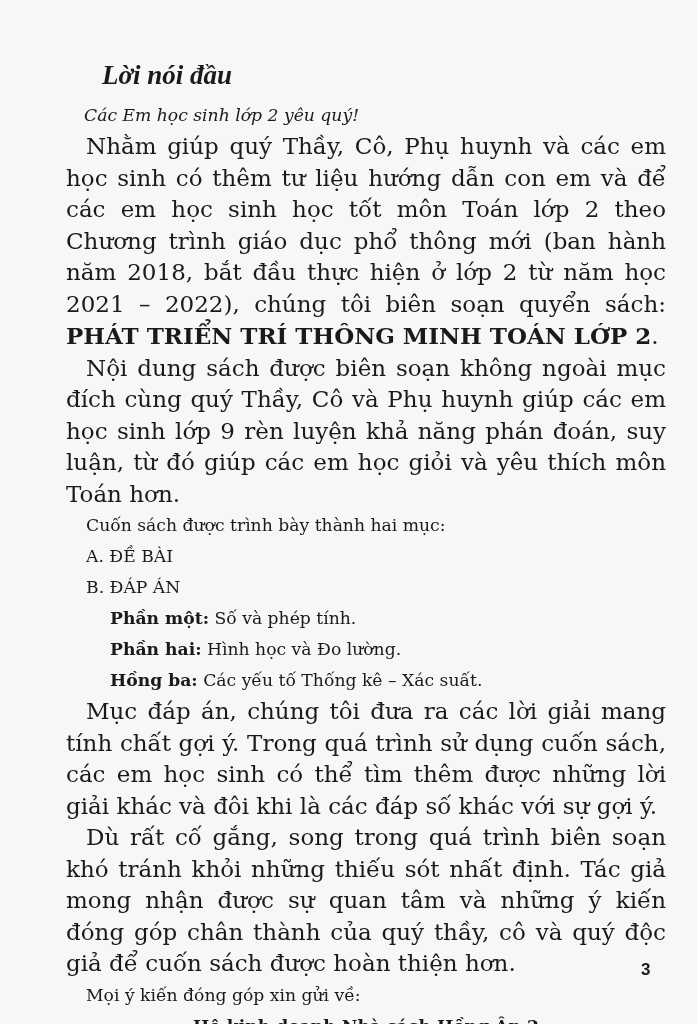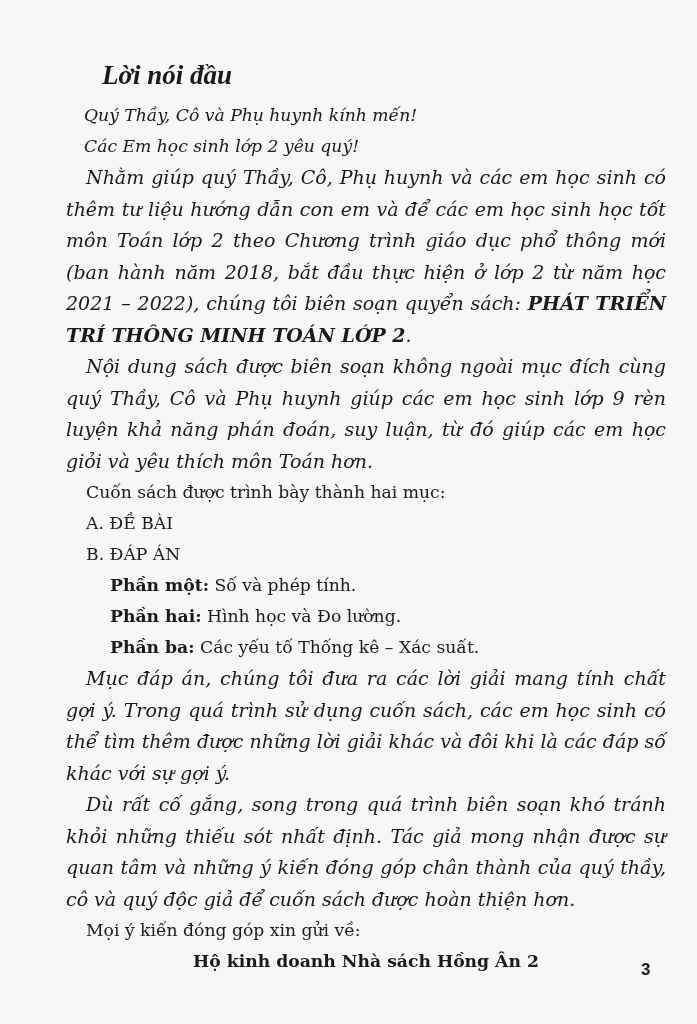--- a/index.html
+++ b/index.html
@@ -10,46 +10,45 @@
     color: #1a1a1a;
     position: relative;
   }
   .page { position: absolute; left: 66px; top: 58px; width: 600px; }
   .title {
     font-family: "Liberation Serif", serif;
     font-style: italic; font-weight: bold; font-size: 27px;
     height: 34px; line-height: 34px; margin-left: 36px; margin-bottom: 8px;
   }
   .line { font-size: 17.2px; line-height: 31px; white-space: nowrap; }
-  .para { font-size: 19px; line-height: 31.5px; text-align: justify; text-align-last: left; font-style: italic; }
+  .para { font-size: 23px; line-height: 31.5px; text-align: justify; text-align-last: left; }
   .indent { text-indent: 20px; }
   .it { font-style: italic; padding-left: 18px; }
   .b { font-weight: bold; }
   .head { font-weight: normal; padding-left: 20px; }
   .sub { padding-left: 44px; }
   .pl { padding-left: 20px; }
   .center { text-align: center; }
   .pagenum { position: absolute; left: 641px; top: 960px; font-family: "Liberation Sans", sans-serif; font-weight: bold; font-size: 17px; }
 </style>
 </head>
 <body>
 
 <div class="page">
   <div class="title">Lời nói đầu</div>
-  <div class="line it">Quý Thầy, Cô và Phụ huynh kính mến!</div>
   <div class="line it">Các Em học sinh lớp 2 yêu quý!</div>
   <div class="para indent">
     <span>Nhằm giúp quý Thầy, Cô, Phụ huynh và các em học sinh có thêm tư liệu hướng dẫn con em và để các em học sinh học tốt môn Toán lớp 2 theo Chương trình giáo dục phổ thông mới (ban hành năm 2018, bắt đầu thực hiện ở lớp 2 từ năm học 2021 – 2022), chúng tôi biên soạn quyển sách: </span><span class="b">PHÁT TRIỂN TRÍ THÔNG MINH TOÁN LỚP 2</span><span>.</span>
   </div>
   <div class="para indent">Nội dung sách được biên soạn không ngoài mục đích cùng quý Thầy, Cô và Phụ huynh giúp các em học sinh lớp 9 rèn luyện khả năng phán đoán, suy luận, từ đó giúp các em học giỏi và yêu thích môn Toán hơn.</div>
   <div class="line pl">Cuốn sách được trình bày thành hai mục:</div>
   <div class="line head">A. ĐỀ BÀI</div>
   <div class="line head">B. ĐÁP ÁN</div>
   <div class="line sub"><span class="b">Phần một:</span><span> Số và phép tính.</span></div>
   <div class="line sub"><span class="b">Phần hai:</span><span> Hình học và Đo lường.</span></div>
-  <div class="line sub"><span class="b">Phần ba:</span><span> Các yếu tố Thống kê – Xác suất.</span></div>
+  <div class="line sub"><span class="b">Hồng ba:</span><span> Các yếu tố Thống kê – Xác suất.</span></div>
   <div class="para indent">Mục đáp án, chúng tôi đưa ra các lời giải mang tính chất gợi ý. Trong quá trình sử dụng cuốn sách, các em học sinh có thể tìm thêm được những lời giải khác và đôi khi là các đáp số khác với sự gợi ý.</div>
   <div class="para indent">Dù rất cố gắng, song trong quá trình biên soạn khó tránh khỏi những thiếu sót nhất định. Tác giả mong nhận được sự quan tâm và những ý kiến đóng góp chân thành của quý thầy, cô và quý độc giả để cuốn sách được hoàn thiện hơn.</div>
   <div class="line pl">Mọi ý kiến đóng góp xin gửi về:</div>
   <div class="line b center">Hộ kinh doanh Nhà sách Hồng Ân 2</div>
 
 </div>
 <div class="pagenum">3</div>
 
 </body></html>

